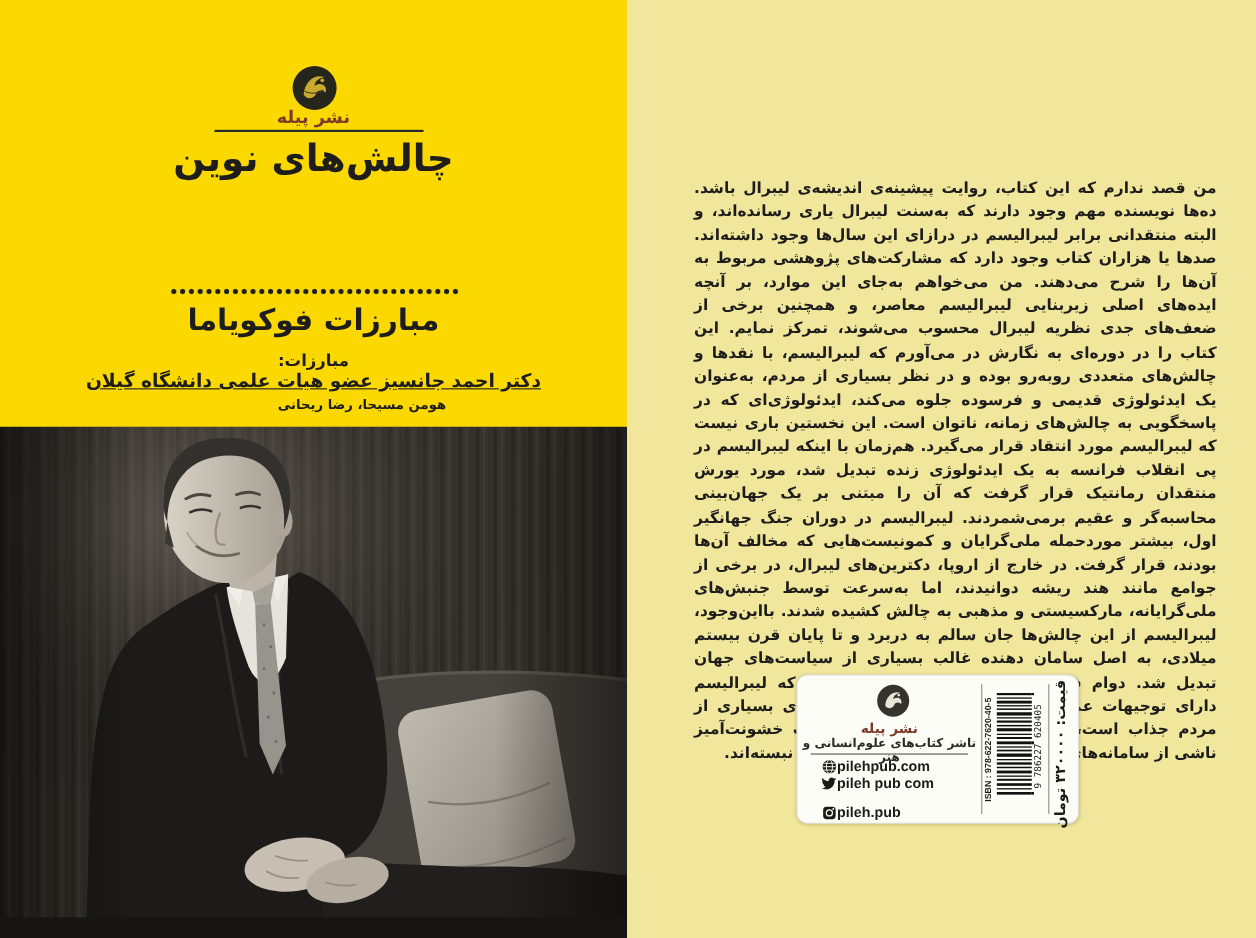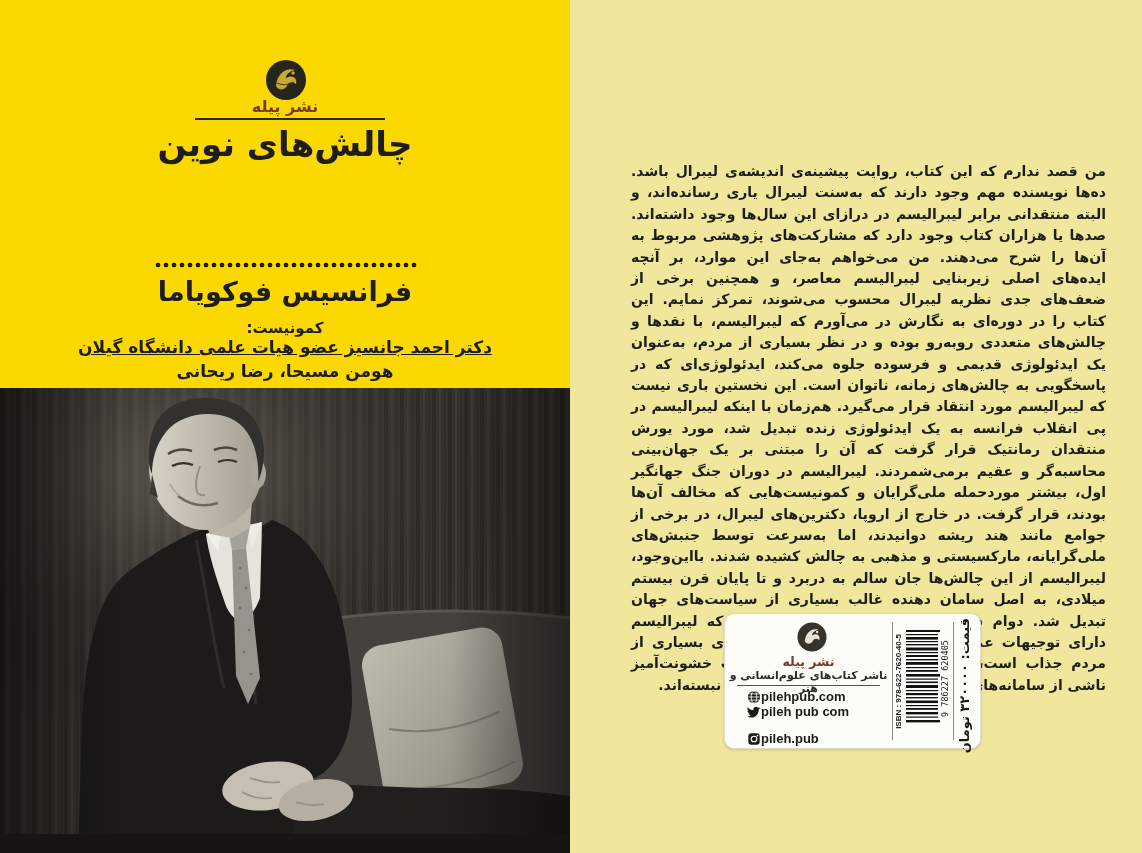--- a/index.html
+++ b/index.html
@@ -13,21 +13,21 @@
   .pub-name{top:97px;font-size:16px;font-weight:bold;color:#7B3A28 !important;}
   .pub-rule{position:absolute;left:195px;top:118px;width:190px;height:2px;background:#2A2A24;}
   .subtitle{top:124px;font-size:34px;font-weight:bold;letter-spacing:-1px;}
   .title{top:153px;font-size:76px;font-weight:bold;line-height:1.25;}
   .dotted-rule{position:absolute;left:155px;top:262px;width:262px;height:6px;
     background-image:radial-gradient(circle,#1E1D1B 2px,transparent 2.7px);
     background-size:8px 6px;background-repeat:repeat-x;background-position:center;}
   .author{top:276px;font-size:27px;font-weight:bold;}
   .tr-label{top:319px;font-size:15px;font-weight:bold;}
   .tr-1{top:337px;font-size:17px;font-weight:bold;text-decoration:underline;}
-  .tr-2{top:361px;font-size:17px;font-weight:bold;}
+  .tr-2{top:361px;font-size:12px;font-weight:bold;margin-left:44px;}
 
   
   .photo{position:absolute;left:0;top:388px;width:570px;height:465px;background:#39352F;}
   .photo svg{display:block;}
 
   
   .back{position:absolute;left:570px;top:0;width:572px;height:853px;background:#F0E79D;}
   .blurb{position:absolute;left:61px;top:161px;width:475px;direction:rtl;text-align:justify;
     font-size:14px;font-weight:bold;line-height:21.4px;color:#1E1D1B;}
 
@@ -66,22 +66,22 @@
       <circle cx="22" cy="22" r="20" fill="#26251C"></circle>
       <path d="M12,28 C13,16 22,9 31,12 C26,13 22,16 22,20 C28,16 34,20 32,26 C28,23 24,24 23,28 C20,33 14,32 12,28 Z" fill="#C9A92E"></path>
       <circle cx="29" cy="15" r="1.7" fill="#C9A92E"></circle>
       <path d="M13,25 q8,4 17,-1" stroke="#3D3A28" stroke-width="1" fill="none"></path>
     </svg>
     <div class="abs pub-name">نشر پیله</div>
     <div class="pub-rule"></div>
 
     <div class="abs subtitle">چالش‌های نوین</div>
     <div class="dotted-rule"></div>
-    <div class="abs author">فرانسیس فوکویاما</div>
-    <div class="abs tr-label">کمونیست:</div>
+    <div class="abs author">مبارزات فوکویاما</div>
+    <div class="abs tr-label">مبارزات:</div>
     <div class="abs tr-1">دکتر احمد جانسیز عضو هیات علمی دانشگاه گیلان</div>
     <div class="abs tr-2">هومن مسیحا، رضا ریحانی</div>
 
     <div class="photo">
       <svg width="570" height="465" viewBox="0 0 570 465">
         <defs>
           <pattern id="curtain" width="16" height="465" patternUnits="userSpaceOnUse">
             <rect width="16" height="465" fill="#39352F"></rect>
             <rect x="0" width="4" height="465" fill="#2F2B27"></rect>
             <rect x="7" width="2" height="465" fill="#433E38"></rect>

